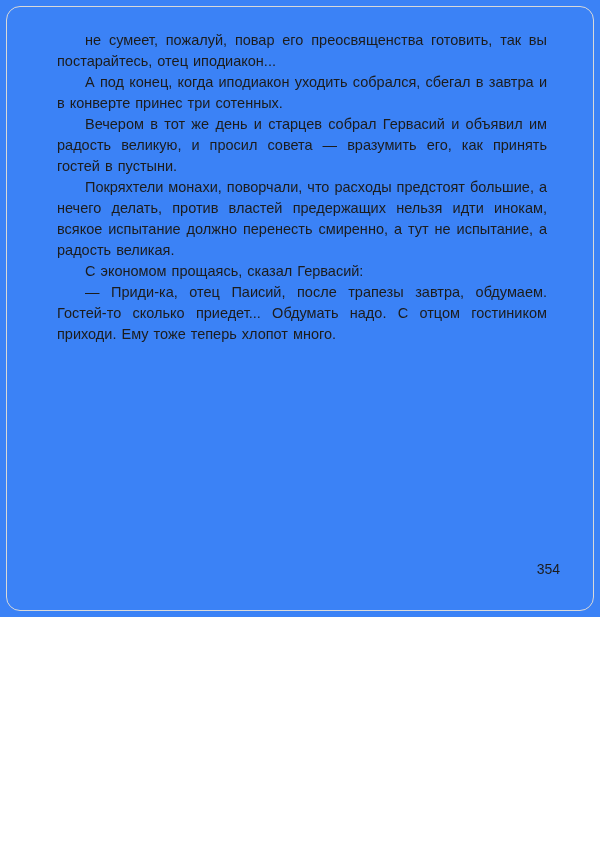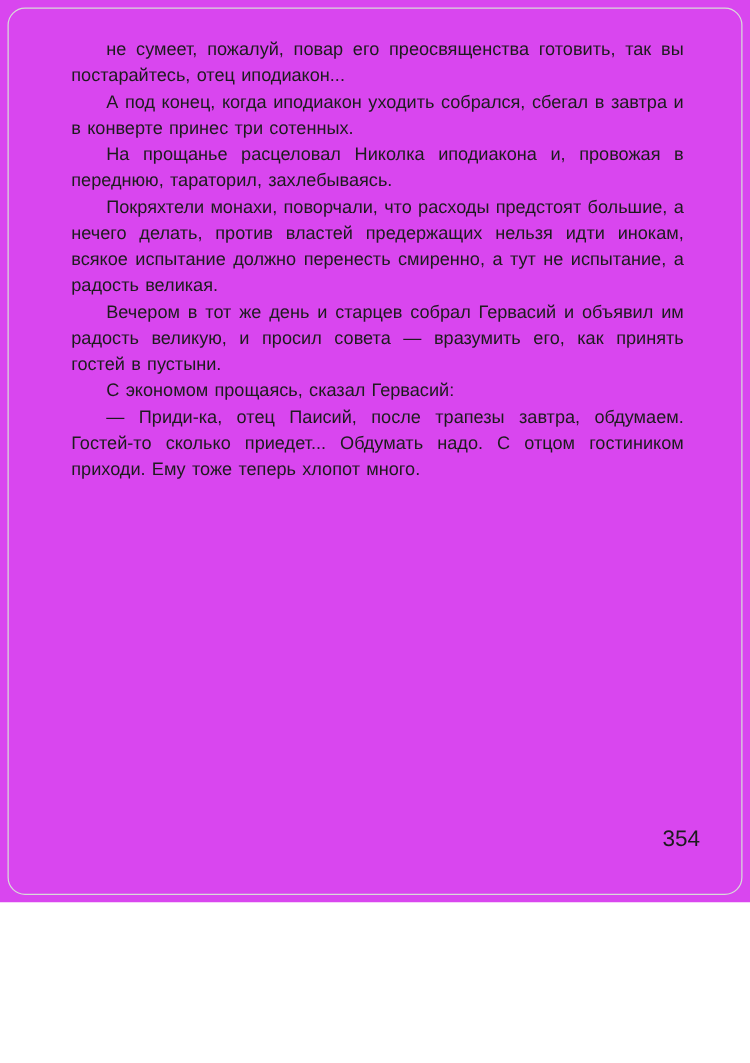--- a/index.html
+++ b/index.html
@@ -4,22 +4,22 @@
 <style>
   html, body {
     margin: 0;
     padding: 0;
     background: #ffffff;
     font-family: "Liberation Sans", sans-serif;
   }
   .page {
     position: relative;
     width: 600px;
-    height: 722px;
-    background: #d946ef;
+    height: 617px;
+    background: #3b82f6;
     box-sizing: border-box;
     overflow: hidden;
   }
   .page-frame {
     position: absolute;
     top: 6px;
     left: 6px;
     right: 6px;
     bottom: 6px;
     border: 1px solid #d9d9d9;
@@ -38,32 +38,31 @@
   .text-block p {
     margin: 0;
     text-indent: 28px;
     text-align: justify;
     word-spacing: 1px;
   }
   .page-number {
     position: absolute;
     right: 40px;
     bottom: 40px;
-    font-size: 18px;
+    font-size: 14px;
     color: #1c1c1c;
   }
 </style>
 </head>
 <body>
 
 <div class="page">
   <div class="page-frame"></div>
   <div class="text-block" id="paragraphs">
       <p>не сумеет, пожалуй, повар его преосвященства готовить, так вы постарайтесь, отец иподиакон...</p>
       <p>А под конец, когда иподиакон уходить собрался, сбегал в завтра и в конверте принес три сотенных.</p>
-      <p>На прощанье расцеловал Николка иподиакона и, провожая в переднюю, тараторил, захлебываясь.</p>
+      <p>Вечером в тот же день и старцев собрал Гервасий и объявил им радость великую, и просил совета — вразумить его, как принять гостей в пустыни.</p>
       <p>Покряхтели монахи, поворчали, что расходы предстоят большие, а нечего делать, против властей предержащих нельзя идти инокам, всякое испытание должно перенесть смиренно, а тут не испытание, а радость великая.</p>
-      <p>Вечером в тот же день и старцев собрал Гервасий и объявил им радость великую, и просил совета — вразумить его, как принять гостей в пустыни.</p>
       <p>С экономом прощаясь, сказал Гервасий:</p>
       <p>— Приди-ка, отец Паисий, после трапезы завтра, обдумаем. Гостей-то сколько приедет... Обдумать надо. С отцом гостиником приходи. Ему тоже теперь хлопот много.</p>
     </div>
   <div class="page-number">354</div>
 </div>
 
 </body></html>

